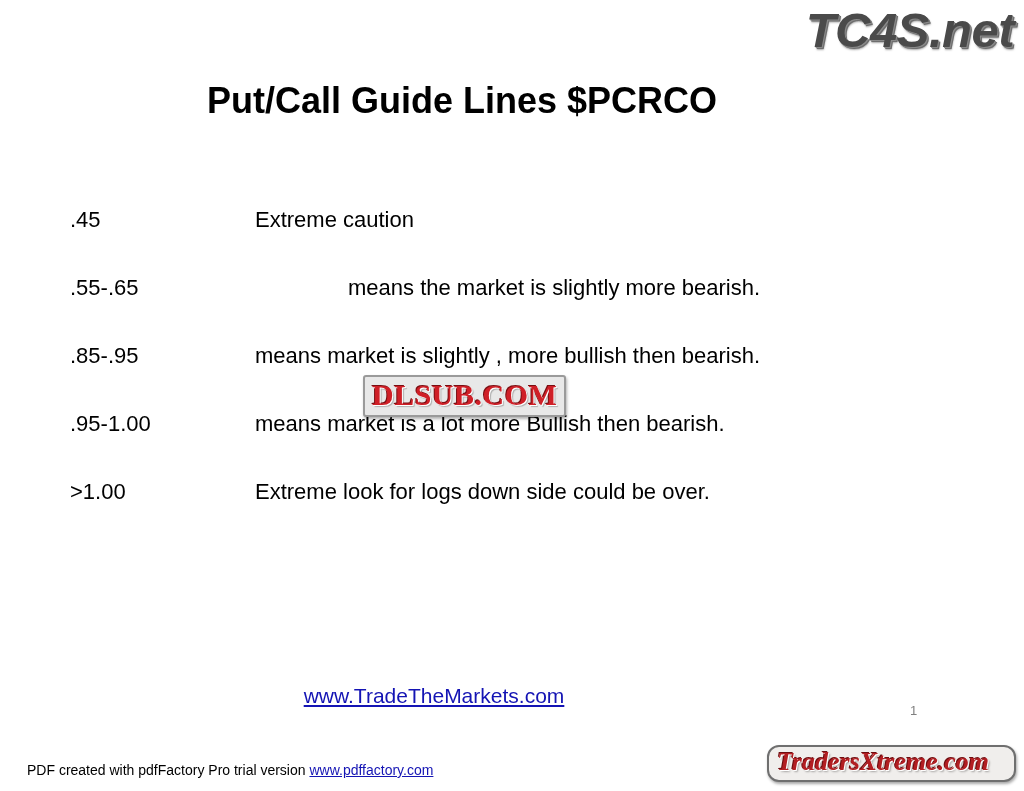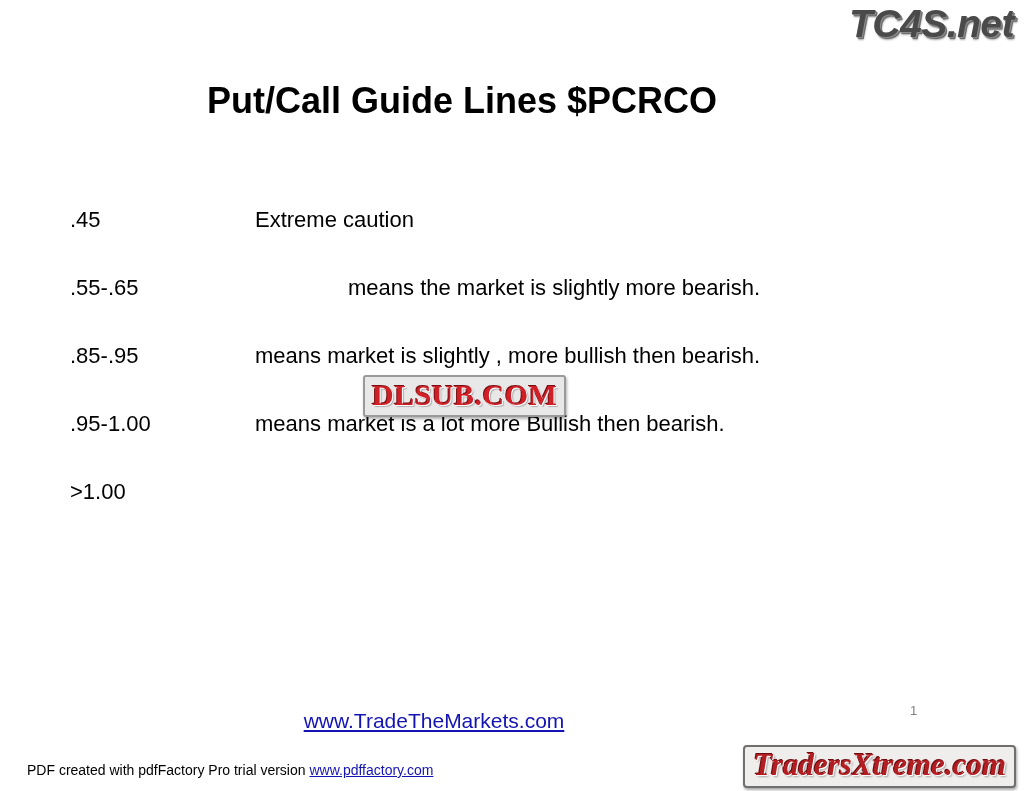--- a/index.html
+++ b/index.html
@@ -16,21 +16,21 @@
   }
 
   
   .brand-tc4s {
     position: absolute;
     top: 2px;
     right: 10px;
     font-family: "Liberation Sans", sans-serif;
     font-weight: bold;
     font-style: italic;
-    font-size: 39px;
+    font-size: 49px;
     letter-spacing: -0.5px;
     color: #4a4a4a;
     text-shadow:
       1px 1px 0 #8a8a8a,
       2px 2px 0 #6e6e6e,
       2px 3px 2px rgba(0,0,0,0.35);
     white-space: nowrap;
   }
 
   
@@ -93,21 +93,21 @@
       1px 1px 0 #ffffff,
       -1px -1px 0 #7a0e12,
       2px 2px 1px rgba(0,0,0,0.25);
     box-shadow: 1px 2px 3px rgba(0,0,0,0.3);
     text-align: right;
   }
 
   
   .ttm-link {
     position: absolute;
-    top: 709px;
+    top: 684px;
     left: 0;
     width: 868px;
     text-align: center;
     font-size: 21px;
     color: #1414b4;
     text-decoration: underline;
   }
   .page-number {
     position: absolute;
     top: 703px;
@@ -131,26 +131,26 @@
     margin-top: 31px;
   }
 
   .brand-tx {
     position: absolute;
     right: 8px;
     top: 745px;
     font-family: "Liberation Serif", serif;
     font-weight: bold;
     font-style: italic;
-    font-size: 31px;
+    font-size: 26px;
     color: #b21e22;
     background: #f0eeec;
     border: 2px solid #6f6f6f;
-    border-radius: 4px;
-    padding: 0 8px 3px 8px;
+    border-radius: 12px;
+    padding: 0 25px 3px 8px;
     text-shadow:
       1px 1px 0 #ffffff,
       -1px -1px 0 #6d0d10,
       2px 2px 2px rgba(0,0,0,0.3);
     box-shadow: 1px 2px 3px rgba(0,0,0,0.35);
     white-space: nowrap;
   }
 </style>
 </head>
 <body>
@@ -177,20 +177,21 @@
     <span class="desc">means market is slightly , more bullish then bearish.</span>
   </div>
 
   <div class="row">
     <span class="range">.95-1.00</span>
     <span class="desc">means market is a lot more Bullish then bearish.</span>
   </div>
 
   <div class="row">
     <span class="range">&gt;1.00</span>
+    <span class="desc">Extreme look for logs down side could be over.</span>
   </div>
 
 </div>
 
 <div class="watermark">DLSUB.COM</div>
 
 <a class="ttm-link" href="#">www.TradeTheMarkets.com</a>
 <div class="page-number">1</div>
 
 <div class="footer-note">

